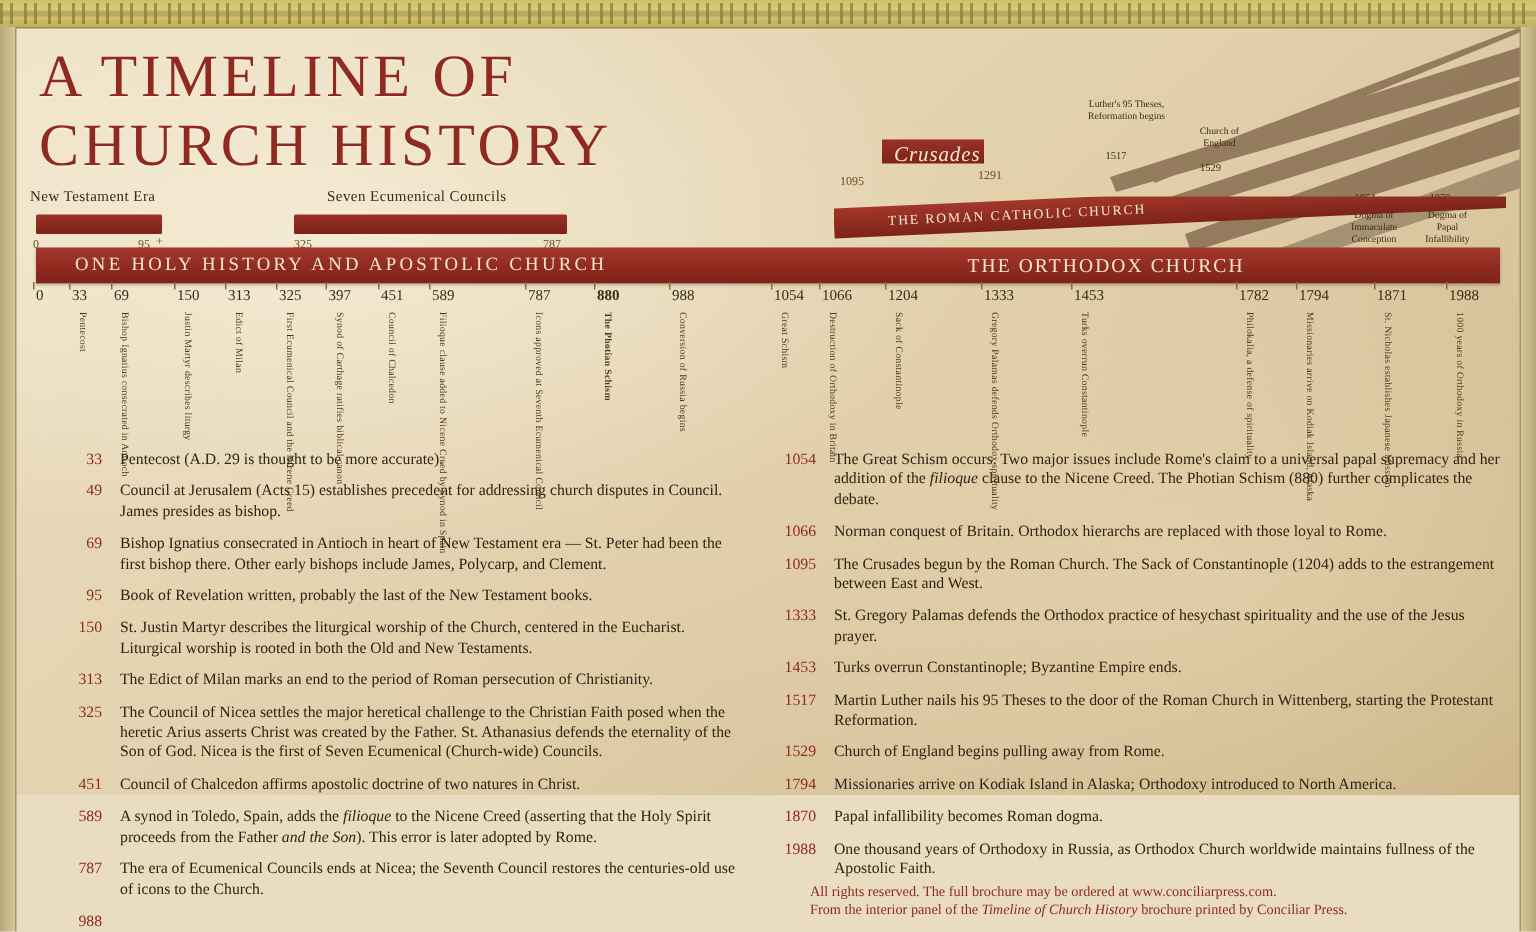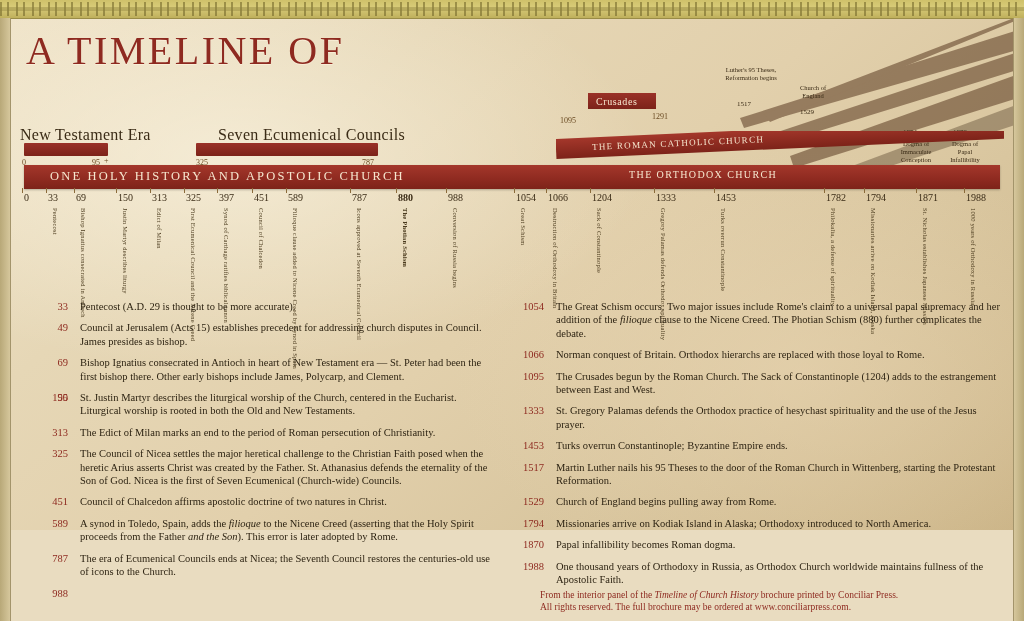--- a/index.html
+++ b/index.html
@@ -53,37 +53,37 @@
   #title{
     position:absolute;left:26px;top:28px;
     color:#8e2a20;
     font-size:40px;letter-spacing:2.5px;line-height:46px;
     font-family:"Liberation Serif", serif;
     text-shadow:0 1px 0 rgba(255,245,225,.6);
   }
   #title .l2{display:block;}
 
   
-  .eralabel{position:absolute;font-size:16px;color:#3a2b16;letter-spacing:.3px;}
+  .eralabel{position:absolute;font-size:10px;color:#3a2b16;letter-spacing:.3px;}
   .erabar{position:absolute;height:13px;background:linear-gradient(180deg,#9a3128,#7c2319);border-radius:1px;}
   .smalltick{position:absolute;font-size:8px;color:#6a4a22;}
 
   
   #redband{
     position:absolute;left:24px;top:165px;width:976px;height:24px;
     background:linear-gradient(180deg,#a4372b 0%,#8e2a20 60%,#7d2319 100%);
     box-shadow:0 1px 2px rgba(0,0,0,.25);
   }
   #redband .btext{
     position:absolute;left:26px;top:4px;
     color:#f6e7cf;font-size:12.5px;letter-spacing:2.2px;
   }
   #redband .btext2{
-    position:absolute;left:605px;top:4px;
-    color:#f6e7cf;font-size:10px;letter-spacing:1.4px;
+    position:absolute;left:621px;top:4px;
+    color:#f6e7cf;font-size:13px;letter-spacing:1.4px;
   }
   
   #rcband{
     position:absolute;left:556px;top:131px;width:448px;height:40px;overflow:hidden;
   }
   #rcband .slab{
     position:absolute;left:0;top:8px;width:470px;height:20px;
     background:linear-gradient(180deg,#a4372b,#7d2319);
     transform:rotate(-2.6deg);transform-origin:0 50%;
   }
@@ -107,21 +107,21 @@
     position:absolute;left:-2px;top:-4px;width:1px;height:5px;background:#8a6a3a;
   }
 
   
   .callout{position:absolute;font-size:6.5px;line-height:8px;color:#3a2b16;text-align:center;}
   .calloutyear{position:absolute;font-size:7px;color:#3a2b16;}
   .crusade{
     position:absolute;left:588px;top:93px;width:68px;height:16px;
     background:linear-gradient(180deg,#9a3128,#7c2319);
   }
-  .crusadelbl{position:absolute;left:596px;top:96px;color:#f6e7cf;font-size:10px;letter-spacing:.6px;}
+  .crusadelbl{position:absolute;left:596px;top:96px;color:#f6e7cf;font-size:14px;letter-spacing:.6px;font-style:italic;}
 
   
   .col{position:absolute;top:300px;font-size:10.5px;line-height:13.4px;color:#2e2413;}
   .entry{position:relative;margin-bottom:8px;padding-left:46px;}
   .entry .yr{position:absolute;left:0;top:0;width:34px;text-align:right;color:#8e2a20;font-size:10.5px;}
   .entry .tx{display:block;}
   .entry i{font-style:italic;}
 
   #footer{
     position:absolute;left:540px;top:589px;width:420px;
@@ -148,20 +148,21 @@
 
   <div id="topborder">
     <div class="greek"></div>
     <div class="midband"></div>
   </div>
   <div id="leftstrip"></div>
   <div id="rightstrip"></div>
 
   <div id="title">
     <span>A TIMELINE OF</span>
+    <span class="l2">CHURCH HISTORY</span>
   </div>
 
   <div class="eralabel" style="left:20px;top:126px;">New Testament Era</div>
   <div class="erabar" style="left:24px;top:143px;width:84px;"></div>
   <div class="smalltick" style="left:22px;top:158px;">0</div>
   <div class="smalltick" style="left:92px;top:158px;">95</div>
   <div class="smalltick" style="left:104px;top:156px;">+</div>
 
   <div class="eralabel" style="left:218px;top:126px;">Seven Ecumenical Councils</div>
   <div class="erabar" style="left:196px;top:143px;width:182px;"></div>
@@ -310,20 +311,21 @@
       <div class="entry">
         <span class="yr">49</span>
         <span class="tx">Council at Jerusalem (Acts 15) establishes precedent for addressing church disputes in Council. James presides as bishop.</span>
       </div>
       <div class="entry">
         <span class="yr">69</span>
         <span class="tx">Bishop Ignatius consecrated in Antioch in heart of New Testament era — St. Peter had been the first bishop there. Other early bishops include James, Polycarp, and Clement.</span>
       </div>
       <div class="entry">
         <span class="yr">95</span>
+        <span class="tx">Book of Revelation written, probably the last of the New Testament books.</span>
       </div>
       <div class="entry">
         <span class="yr">150</span>
         <span class="tx">St. Justin Martyr describes the liturgical worship of the Church, centered in the Eucharist. Liturgical worship is rooted in both the Old and New Testaments.</span>
       </div>
       <div class="entry">
         <span class="yr">313</span>
         <span class="tx">The Edict of Milan marks an end to the period of Roman persecution of Christianity.</span>
       </div>
       <div class="entry">
@@ -383,19 +385,19 @@
         <span class="yr">1870</span>
         <span class="tx">Papal infallibility becomes Roman dogma.</span>
       </div>
       <div class="entry">
         <span class="yr">1988</span>
         <span class="tx">One thousand years of Orthodoxy in Russia, as Orthodox Church worldwide maintains fullness of the Apostolic Faith.</span>
       </div>
     </div>
 
   <div id="footer">
+    <div>All rights reserved. The full brochure may be ordered at www.conciliarpress.com.</div>
     <div>
       <span>From the interior panel of the </span><i>Timeline of Church History</i><span> brochure printed by Conciliar Press.</span>
     </div>
-    <div>All rights reserved. The full brochure may be ordered at www.conciliarpress.com.</div>
   </div>
 
 </div>
 
 </body></html>

